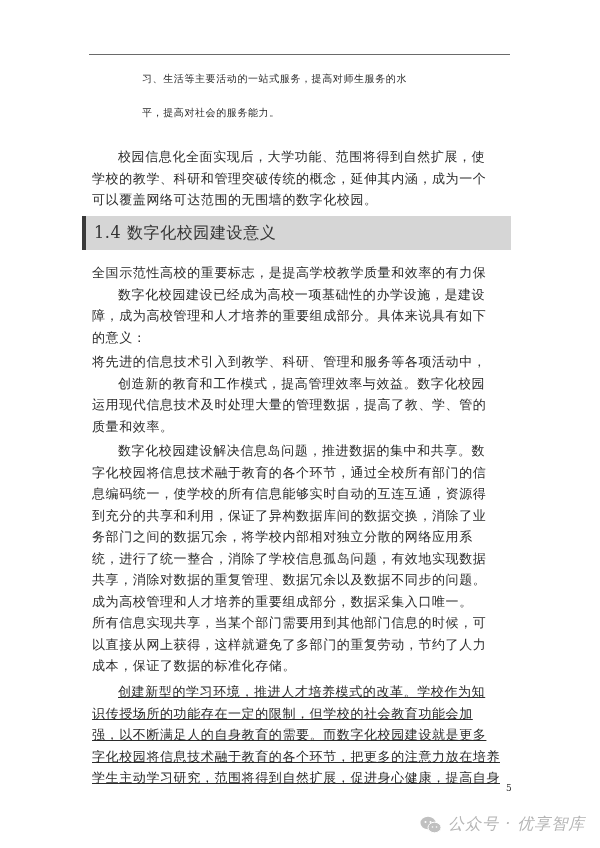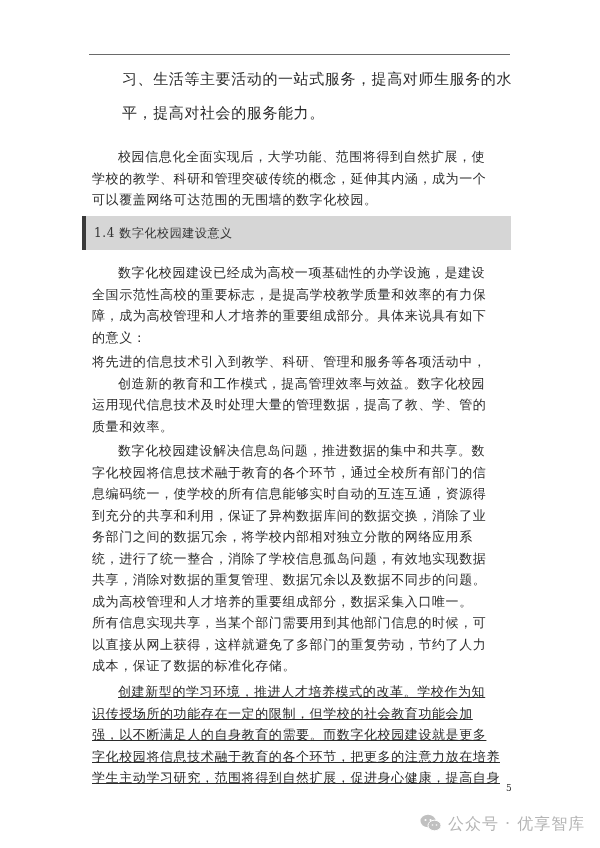--- a/index.html
+++ b/index.html
@@ -2,30 +2,30 @@
 <html><head>
   <meta charset="utf-8">
   <style>
     html, body { margin: 0; padding: 0; }
     body {
       width: 600px; height: 848px; background: #ffffff; position: relative; overflow: hidden;
       font-family: "DejaVu Serif", "Liberation Serif", serif; color: #2a2a2a;
     }
     .top-rule { position: absolute; left: 89px; top: 54px; width: 421px; height: 1px; background: #6a6a6a; }
     .text { position: absolute; left: 92px; width: 418px; font-size: 13px; letter-spacing: 0.6px; }
-    .cont { position: absolute; left: 122px; width: 380px; font-size: 15px; letter-spacing: 0.6px; }
+    .cont { position: absolute; left: 142px; width: 380px; font-size: 10px; letter-spacing: 0.6px; }
     .cont .line { height: 34px; line-height: 34px; white-space: nowrap; }
     .line { display: block; white-space: nowrap; height: 21.5px; line-height: 21.5px; }
     .heading-bar {
       position: absolute; left: 82px; top: 216px; width: 429px; height: 34px;
       background: #d6d6d6; border-left: 4px solid #3a3a3a; box-sizing: border-box;
     }
-    .heading-text { position: absolute; left: 8px; top: 0; line-height: 34px; font-size: 12px; letter-spacing: 0.6px; color: #333; }
+    .heading-text { position: absolute; left: 8px; top: 0; line-height: 34px; font-size: 16px; letter-spacing: 0.6px; color: #333; }
     .page-number { position: absolute; left: 506px; top: 783px; font-size: 9px; color: #333; }
-    .watermark { position: absolute; left: 420px; top: 814px; display: flex; align-items: flex-start; color: #b5b5b5; font-family: "DejaVu Sans", "Liberation Sans", sans-serif; font-size: 16px; letter-spacing: 1px; }
+    .watermark { position: absolute; left: 420px; top: 814px; display: flex; align-items: center; color: #b5b5b5; font-family: "DejaVu Sans", "Liberation Sans", sans-serif; font-size: 16px; letter-spacing: 1px; font-style: italic; }
     .wechat-icon { width: 22px; height: 18px; margin-right: 6px; position: relative; }
   </style>
 </head>
 <body>
 
 <div class="top-rule"></div>
 
 <div class="cont" style="top:62px;">
   <span class="line">习、生活等主要活动的一站式服务，提高对师生服务的水</span>
   <span class="line">平，提高对社会的服务能力。</span>
@@ -35,22 +35,22 @@
   <span class="line" style="padding-left:2em">校园信息化全面实现后，大学功能、范围将得到自然扩展，使</span>
   <span class="line">学校的教学、科研和管理突破传统的概念，延伸其内涵，成为一个</span>
   <span class="line">可以覆盖网络可达范围的无围墙的数字化校园。</span>
 </div>
 
 <div class="heading-bar">
   <span class="heading-text">1.4  数字化校园建设意义</span>
 </div>
 
 <div class="text" style="top:262px;">
+  <span class="line">全国示范性高校的重要标志，是提高学校教学质量和效率的有力保</span>
   <span class="line" style="padding-left:2em">数字化校园建设已经成为高校一项基础性的办学设施，是建设</span>
-  <span class="line">全国示范性高校的重要标志，是提高学校教学质量和效率的有力保</span>
   <span class="line">障，成为高校管理和人才培养的重要组成部分。具体来说具有如下</span>
   <span class="line">的意义：</span>
 </div>
 
 <div class="text" style="top:351px;">
   <span class="line">将先进的信息技术引入到教学、科研、管理和服务等各项活动中，</span>
   <span class="line" style="padding-left:2em">创造新的教育和工作模式，提高管理效率与效益。数字化校园</span>
   <span class="line">运用现代信息技术及时处理大量的管理数据，提高了教、学、管的</span>
   <span class="line">质量和效率。</span>
 </div>

